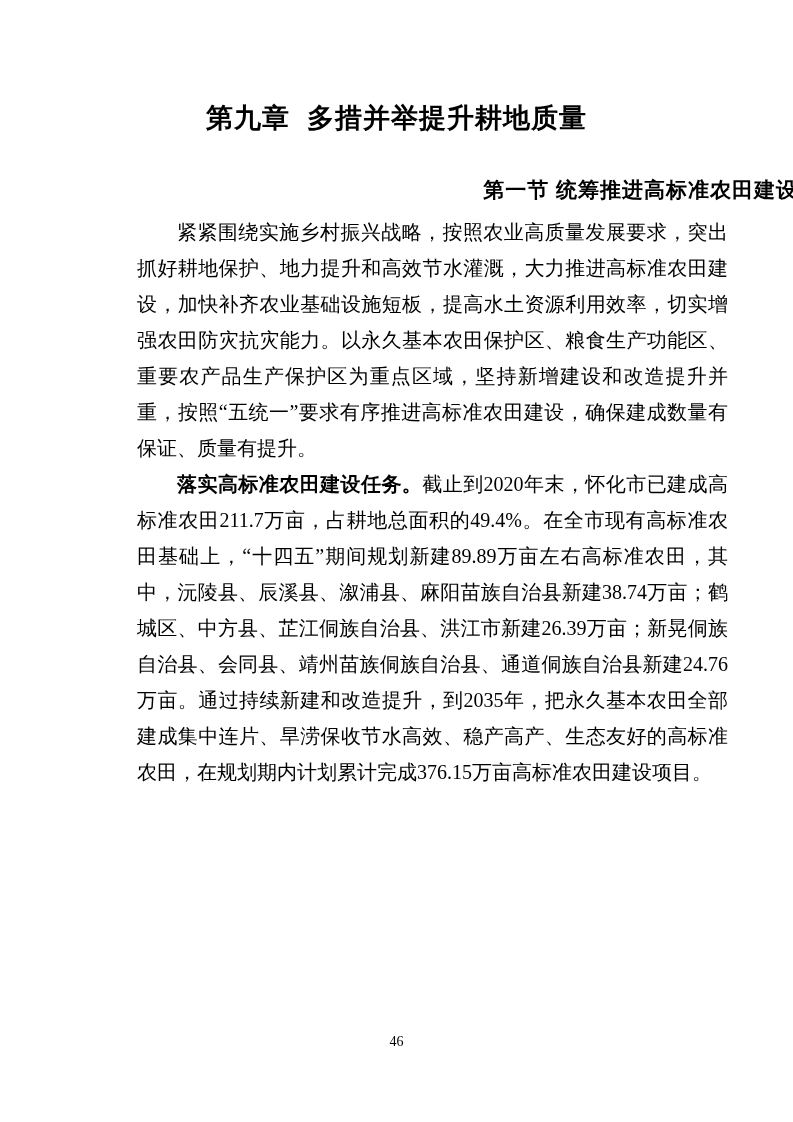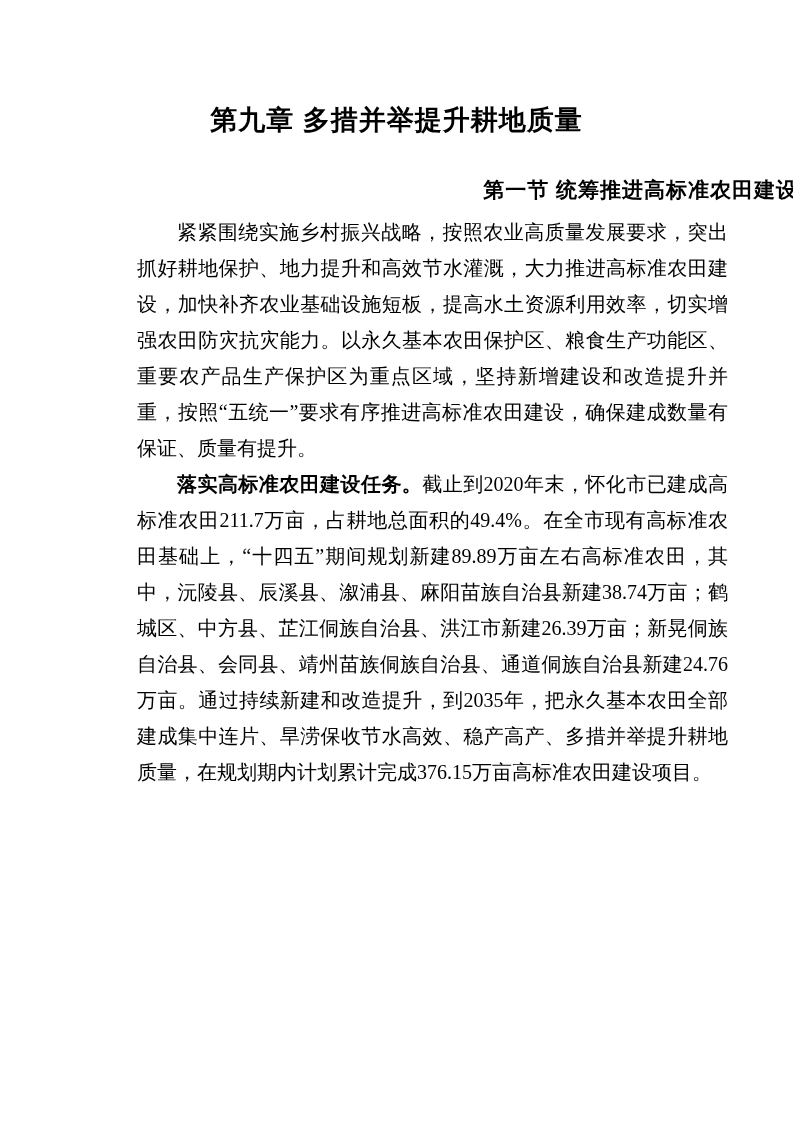--- a/index.html
+++ b/index.html
@@ -15,21 +15,21 @@
     background: #ffffff;
     color: #000000;
     overflow: hidden;
   }
   .chapter-title {
     position: absolute;
     top: 103px;
     left: 0;
     width: 100%;
     text-align: center;
-    font-family: Liberation Sans, sans-serif;
+    font-family: Liberation Mono, monospace;
     font-weight: bold;
     font-size: 27px;
     line-height: 34px;
     letter-spacing: 1px;
     margin: 0;
   }
   .section-title {
     position: absolute;
     top: 171px;
     left: 0;
@@ -76,17 +76,18 @@
 <body>
 
 <div class="page">
 
   <h1 class="chapter-title">第九章 多措并举提升耕地质量</h1>
 
   <h2 class="section-title">第一节 统筹推进高标准农田建设</h2>
 
   <div class="body-text">
     <p><span>紧紧围绕实施乡村振兴战略，按照农业高质量发展要求，突出抓好耕地保护、地力提升和高效节水灌溉，大力推进高标准农田建设，加快补齐农业基础设施短板，提高水土资源利用效率，切实增强农田防灾抗灾能力。以永久基本农田保护区、粮食生产功能区、重要农产品生产保护区为重点区域，坚持新增建设和改造提升并重，按照“五统一”要求有序推进高标准农田建设，确保建成数量有保证、质量有提升。</span></p>
-    <p><b>落实高标准农田建设任务。</b><span>截止到2020年末，怀化市已建成高标准农田211.7万亩，占耕地总面积的49.4%。在全市现有高标准农田基础上，“十四五”期间规划新建89.89万亩左右高标准农田，其中，沅陵县、辰溪县、溆浦县、麻阳苗族自治县新建38.74万亩；鹤城区、中方县、芷江侗族自治县、洪江市新建26.39万亩；新晃侗族自治县、会同县、靖州苗族侗族自治县、通道侗族自治县新建24.76万亩。通过持续新建和改造提升，到2035年，把永久基本农田全部建成集中连片、旱涝保收节水高效、稳产高产、多措并举提升耕地质量，在规划期内计划累计完成376.15万亩高标准农田建设项目。</span></p>
+    <p><b>落实高标准农田建设任务。</b><span>截止到2020年末，怀化市已建成高标准农田211.7万亩，占耕地总面积的49.4%。在全市现有高标准农田基础上，“十四五”期间规划新建89.89万亩左右高标准农田，其中，沅陵县、辰溪县、溆浦县、麻阳苗族自治县新建38.74万亩；鹤城区、中方县、芷江侗族自治县、洪江市新建26.39万亩；新晃侗族自治县、会同县、靖州苗族侗族自治县、通道侗族自治县新建24.76万亩。通过持续新建和改造提升，到2035年，把永久基本农田全部建成集中连片、旱涝保收节水高效、稳产高产、生态友好的高标准农田，在规划期内计划累计完成376.15万亩高标准农田建设项目。</span></p>
   </div>
 
+  <div class="page-number">46</div>
 
 </div>
 
 </body></html>

